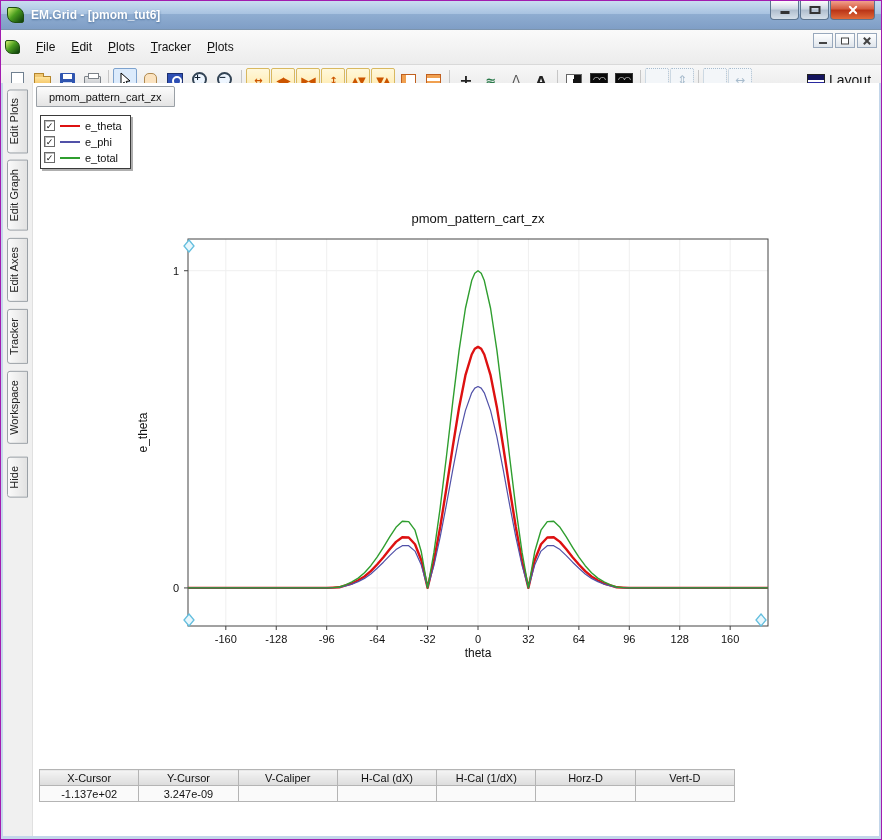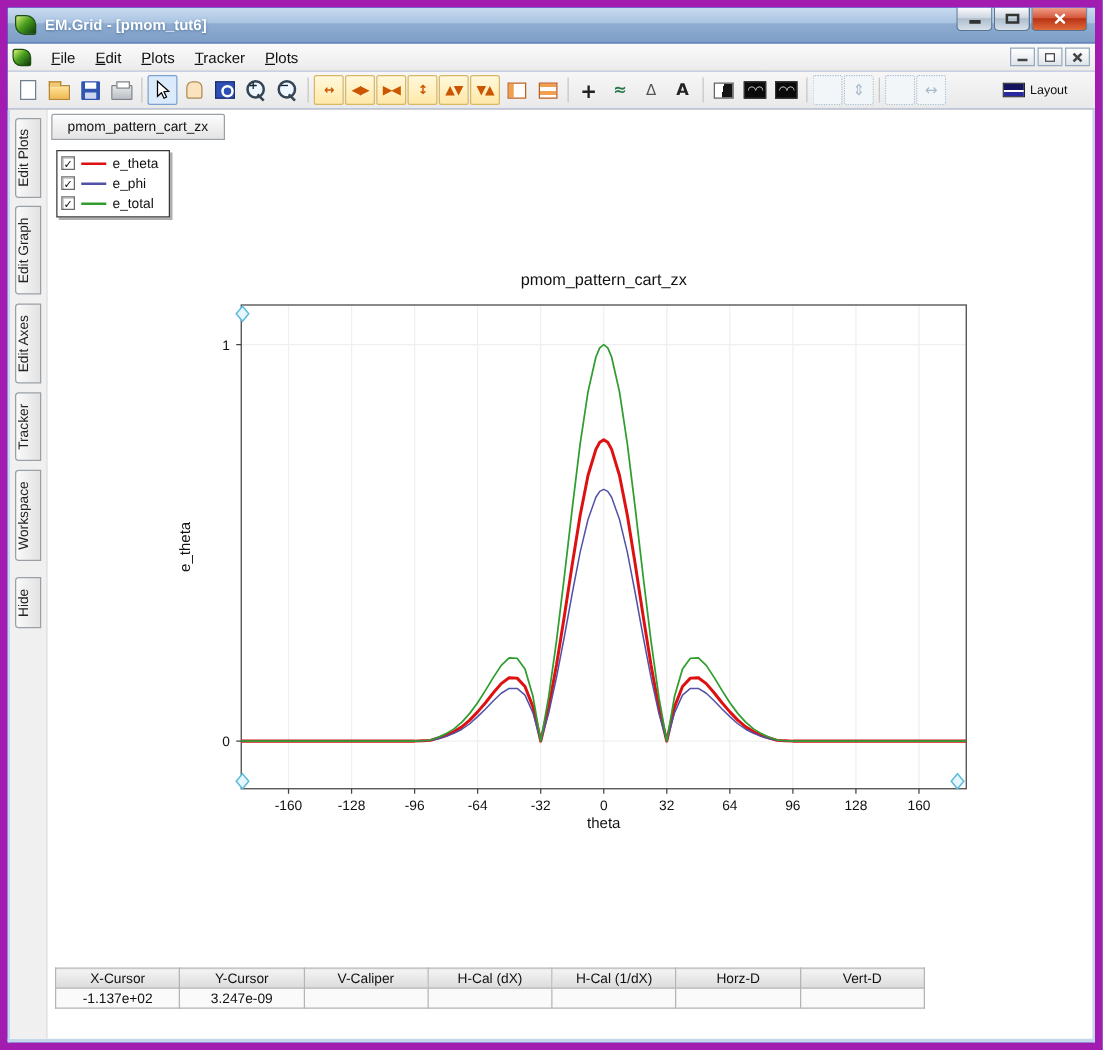--- a/index.html
+++ b/index.html
@@ -1,37 +1,37 @@
 <!DOCTYPE html>
 <html><head>
 <meta charset="utf-8">
 <style>
   * { box-sizing: border-box; }
   body { margin:0; background:#dce6f2; font-family:"Liberation Sans",sans-serif; }
 
-  .win { position:relative; width:882px; height:840px; background:#1d4ed8; border:6px solid #a21caf; overflow:hidden; }
+  .win { position:relative; width:882px; height:840px; background:#fdba74; border:1px solid #a21caf; overflow:hidden; }
 
   
   .titlebar { height:29px; background:linear-gradient(#c9dcf0 0%,#a9c3e1 45%,#8fadd1 46%,#7f9ec6 100%);
     display:flex; align-items:center; padding:0 6px; border-bottom:1px solid #7c94ad; position:relative; }
   .logo { width:17px; height:16px; background:linear-gradient(135deg,#b8e060 10%,#4a9e1f 45%,#0c3b0c 100%);
     border:1px solid #1d4d10; border-radius:2px 8px 2px 8px; flex:none; }
   .title { color:#fff; font-size:12px; font-weight:bold; text-shadow:0 1px 2px #50749e; margin-left:7px; }
   .caption-btns { position:absolute; right:6px; top:0; display:flex; gap:1px; }
   .cap { width:29px; height:19px; border:1px solid #5b748f; border-top:none; border-radius:0 0 4px 4px;
     background:linear-gradient(#fdfdfd,#cdd6e2 45%,#aebdcd 50%,#d6e0ea); position:relative; }
   .cap.close { width:45px; background:linear-gradient(#f2a08c,#d4593d 45%,#b83316 50%,#e06a3a); }
   .cap .bar { position:absolute; left:50%; bottom:5px; transform:translateX(-50%); width:9px; height:3px; background:#333; }
   .cap .box { position:absolute; left:50%; top:50%; transform:translate(-50%,-50%); width:11px; height:8px; border:2px solid #333; }
   .cap .x1,.cap .x2 { position:absolute; left:50%; top:50%; width:11px; height:2px; background:#fff; border-radius:1px; }
   .cap .x1 { transform:translate(-50%,-50%) rotate(45deg); }
   .cap .x2 { transform:translate(-50%,-50%) rotate(-45deg); }
 
   
-  .menubar { height:22px; background:linear-gradient(#fafafa,#ececec); display:flex; align-items:center;
+  .menubar { height:35px; background:linear-gradient(#fafafa,#ececec); display:flex; align-items:center;
     padding-left:4px; border-bottom:1px solid #d9d9d9; position:relative; }
   .mlogo { width:15px; height:14px; background:linear-gradient(135deg,#b8e060 10%,#4a9e1f 45%,#0c3b0c 100%);
     border:1px solid #1d4d10; border-radius:2px 7px 2px 7px; margin-right:8px; flex:none; }
   .menu-item { display:inline-block; padding:2px 8px; font-size:12px; color:#111; }
   .menu-item::first-letter { text-decoration:underline; }
   .mdi-btns { position:absolute; right:4px; top:3px; display:flex; gap:2px; }
   .mdi { width:20px; height:15px; border:1px solid #98a8bc; background:linear-gradient(#ffffff,#dfe5ec); position:relative; }
   .mdi .mbar { position:absolute; left:50%; bottom:3px; transform:translateX(-50%); width:8px; height:2px; background:#444; }
   .mdi .mbox { position:absolute; left:50%; top:50%; transform:translate(-50%,-50%); width:8px; height:7px; border:1px solid #444; background:#fff; }
   .mdi .mx1,.mdi .mx2 { position:absolute; left:50%; top:50%; width:9px; height:2px; background:#444; }
@@ -69,21 +69,21 @@
   .ic-gridh { width:15px; height:13px; border:1px solid #c06020; background:repeating-linear-gradient(#f0a050 0 3px,#fff 3px 6px); }
   .ic-bwsplit { width:16px; height:13px; border:1px solid #666; background:linear-gradient(100deg,#ffffff 45%,#151515 45%); }
   .ic-black { width:18px; height:14px; background:#0a0a0a; border:1px solid #333; color:#f5f5f5; font-size:8px; line-height:12px; text-align:center; letter-spacing:-1px; }
   .g-plus { font-size:16px; color:#222; font-weight:bold; }
   .g-curve { font-size:13px; color:#2a7a4a; font-weight:bold; }
   .g-delta { font-size:12px; color:#555; }
   .g-text { font-size:13px; color:#222; font-weight:bold; }
   .layout-btn { margin-left:auto; width:74px; flex:none; display:flex; align-items:center; gap:4px; overflow:hidden; white-space:nowrap; }
   .ic-layout { width:18px; height:12px; flex:none; border:1px solid #222;
     background:linear-gradient(#14145e 0 5px,#ffffff 5px 7px,#2a2aa0 7px 12px); }
-  .layout-label { font-size:10px; color:#111; }
+  .layout-label { font-size:14px; color:#111; }
 
   
   .client { position:absolute; top:82px; left:0; right:0; bottom:0; background:#fff;
     border-left:2px solid #c3d6ea; border-right:2px solid #c3d6ea; border-bottom:3px solid #c3d6ea; }
   .side-strip { position:absolute; left:0; top:0; bottom:0; width:30px; background:#f0f0f0; border-right:1px solid #e0e0e0;
     display:flex; flex-direction:column; align-items:flex-start; }
   .vtab { writing-mode:vertical-rl; transform:rotate(180deg); margin-left:4px; margin-top:7px; width:21px; padding:8px 0;
     background:linear-gradient(90deg,#e2e2e2,#fafafa); border:1px solid #9aa0a6; border-radius:0 3px 3px 0;
     font-size:11px; color:#222; text-align:center; }
   .vtab.first { margin-top:6px; }

